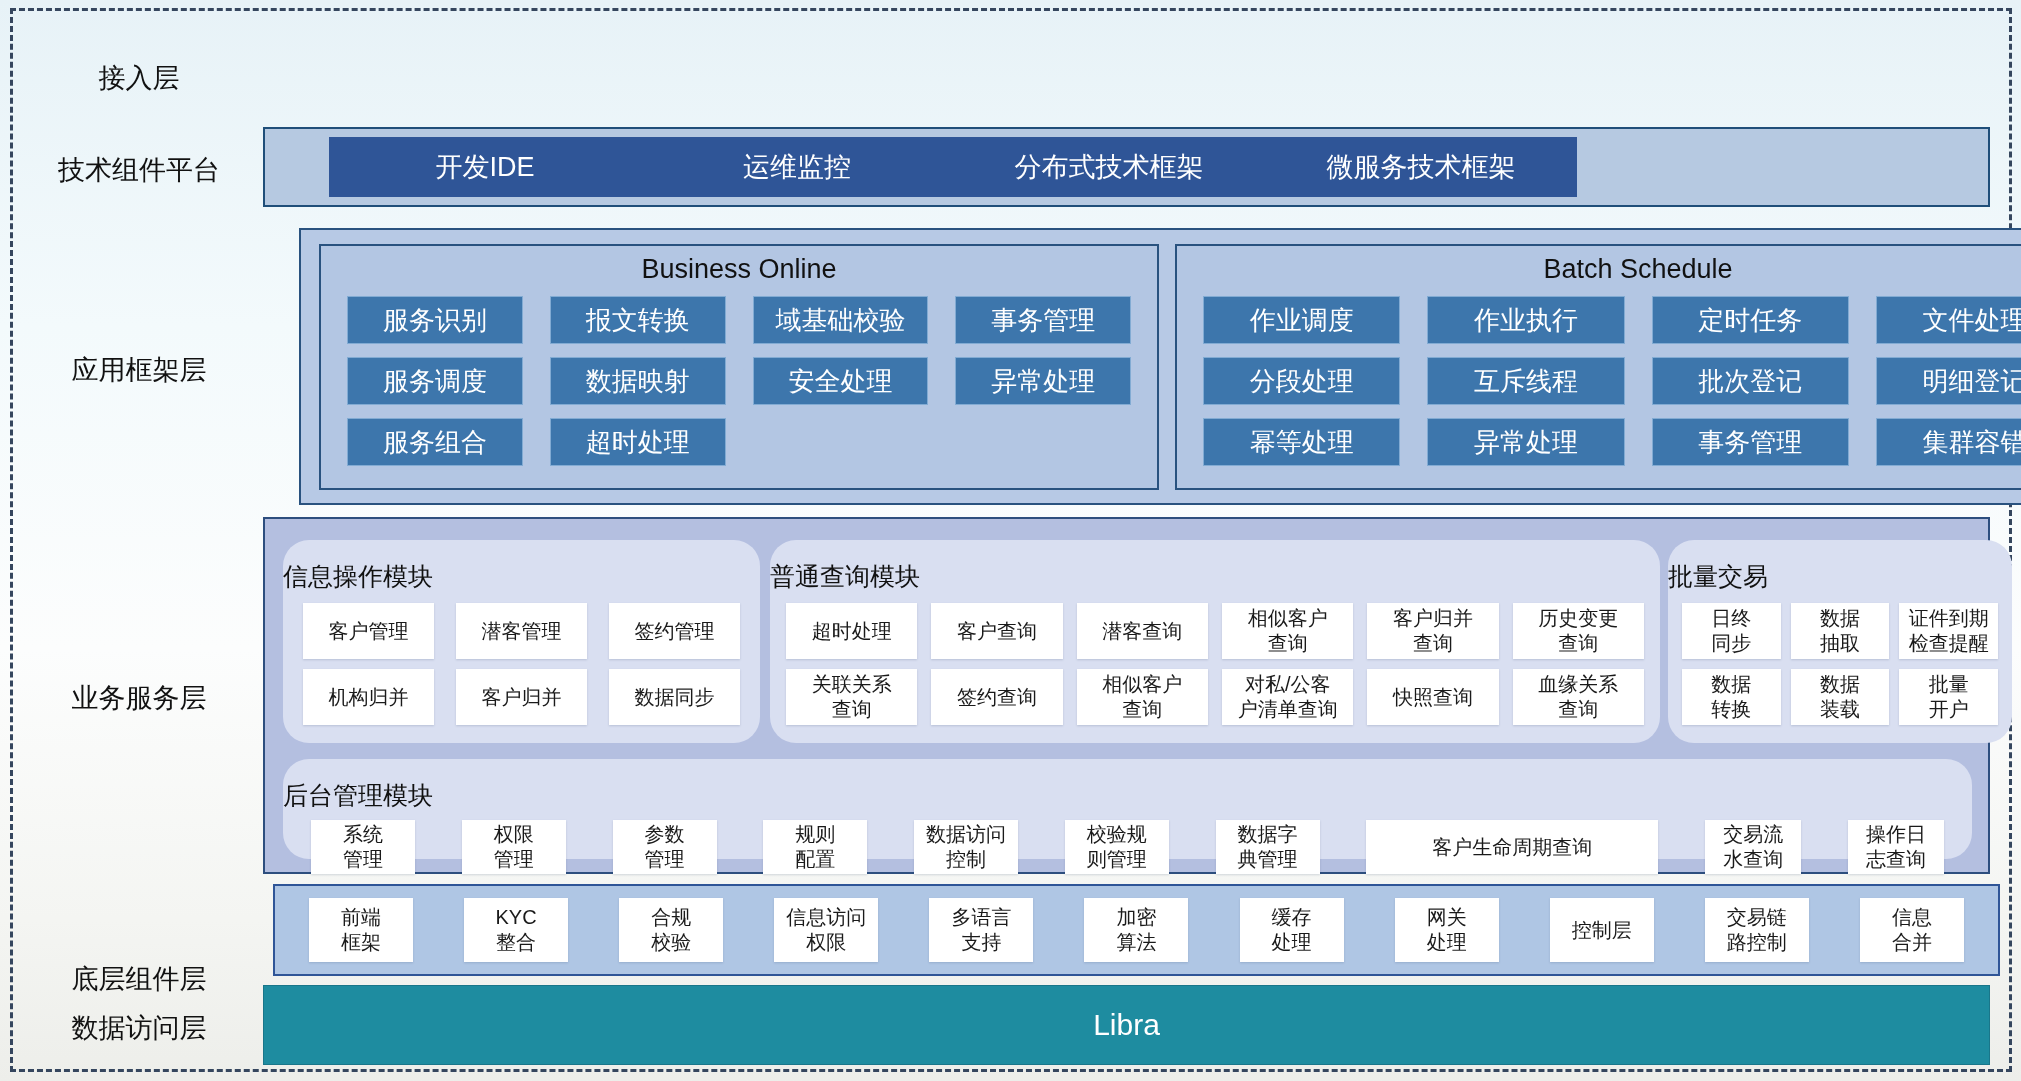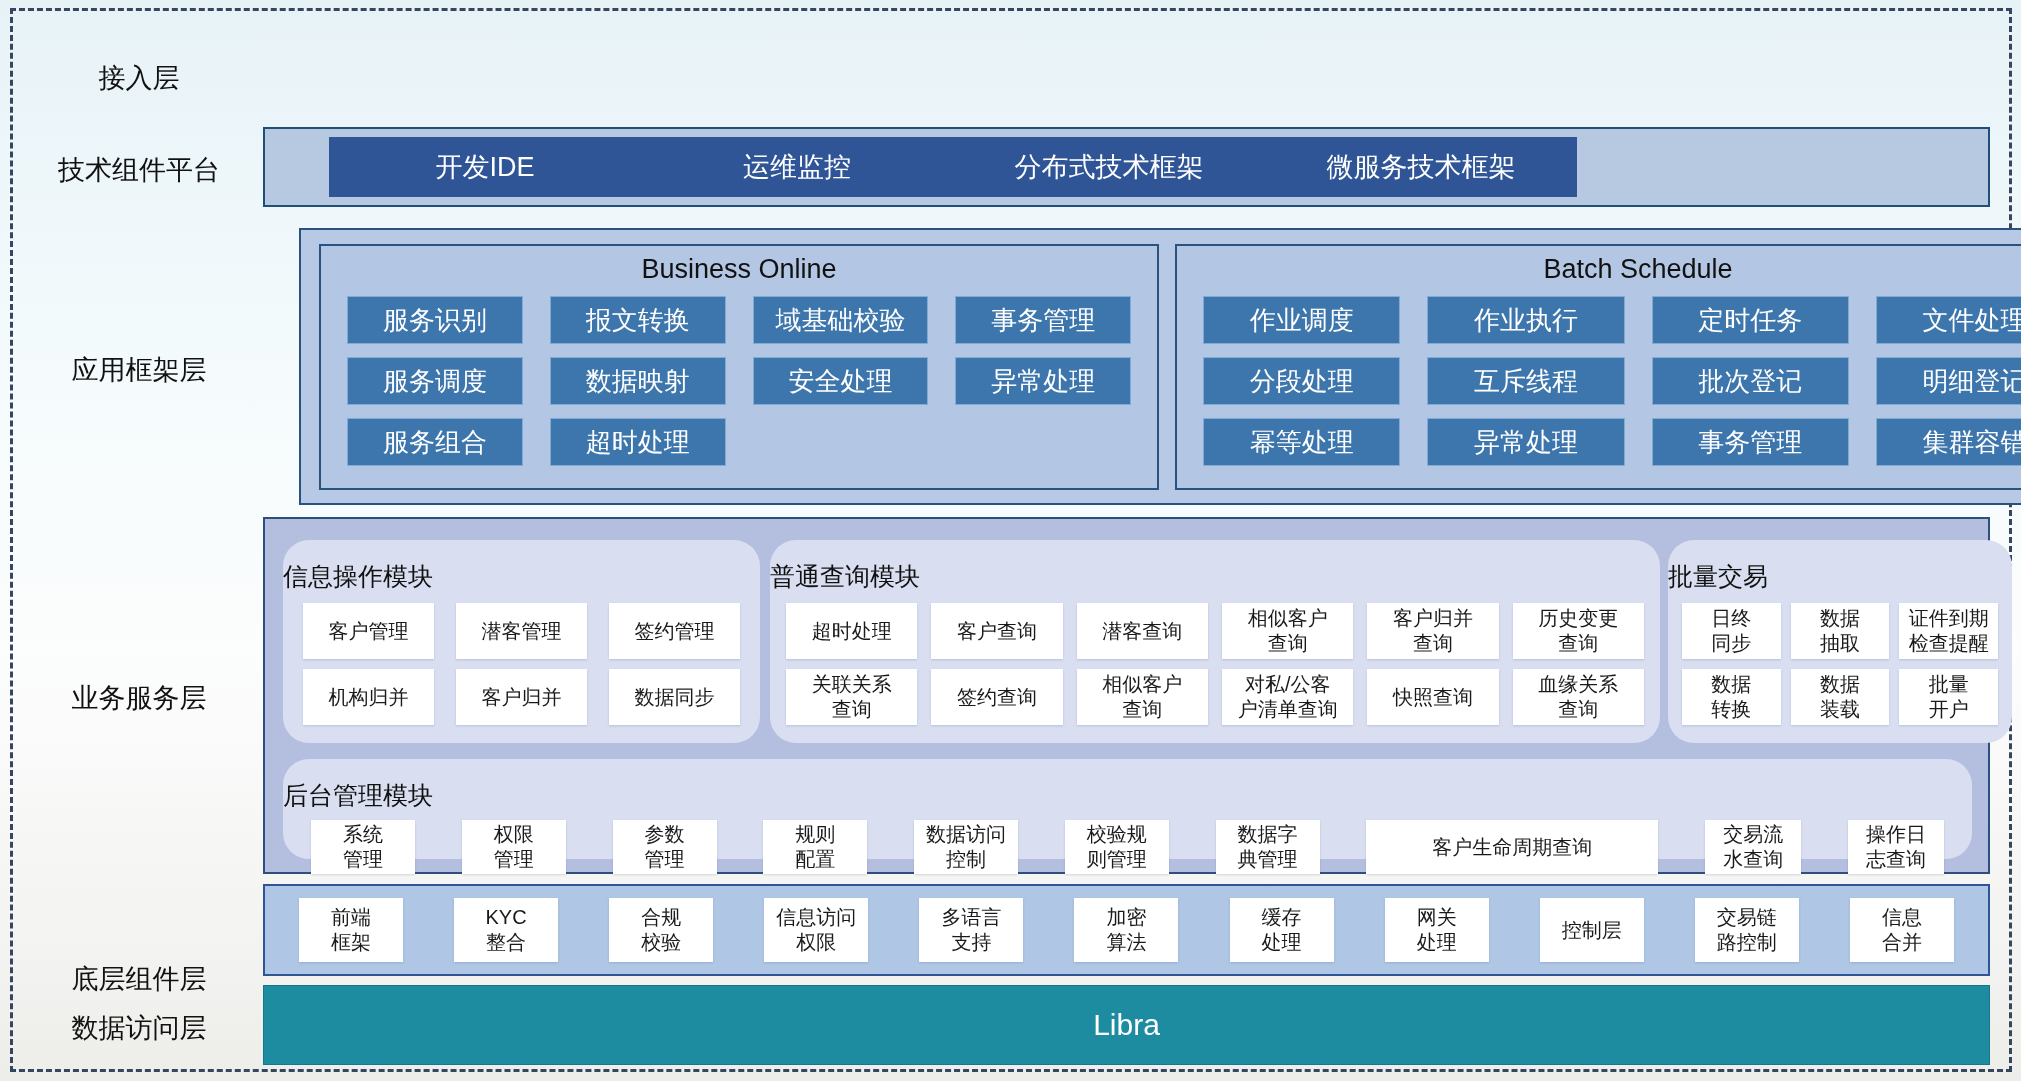--- a/index.html
+++ b/index.html
@@ -40,21 +40,21 @@
     font-size:20px;line-height:25px;color:#1a1a1a;padding:0 3px;box-sizing:border-box;white-space:pre-line;
     box-shadow:0 1px 2px rgba(40,60,100,.18);}
   .rp.info{left:18px;top:21px;width:477px;height:203px;}
   .rp.query{left:505px;top:21px;width:890px;height:203px;}
   .rp.batch{left:1403px;top:21px;width:344px;height:203px;}
   .rp.admin{left:18px;top:240px;width:1689px;height:100px;}
   .admin-row{display:flex;justify-content:space-between;align-items:stretch;padding:8px 28px 0;}
   .admin-row .cell{height:54px;width:104px;}
   .admin-row .cell.wide{width:292px;}
   .admin-row .cell.sm{width:96px;}
-  .base{position:absolute;left:263px;top:884px;width:1727px;height:92px;background:#AFC6E4;
+  .base{position:absolute;left:273px;top:884px;width:1727px;height:92px;background:#AFC6E4;
     border:2px solid #2F5597;box-sizing:border-box;display:flex;align-items:center;justify-content:space-between;padding:0 34px;}
   .base .cell{width:104px;height:64px;}
 </style>
 </head>
 <body>
 
 <div class="canvas">
   <div class="dashed-frame"></div>
 
   <div class="layer-label" style="top:60px">接入层</div>

